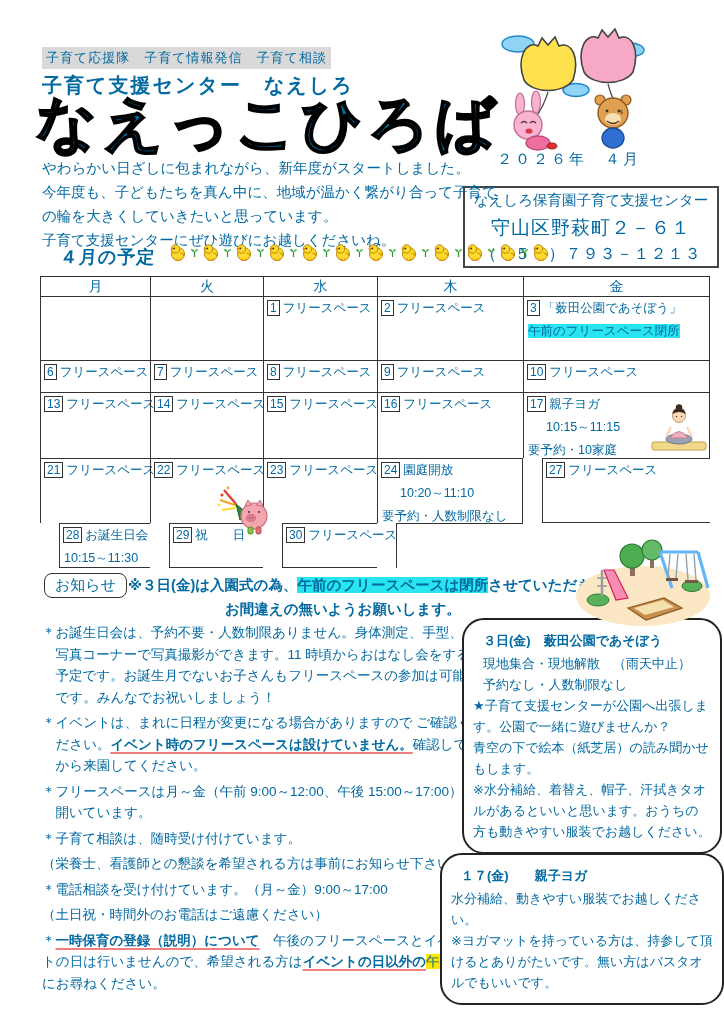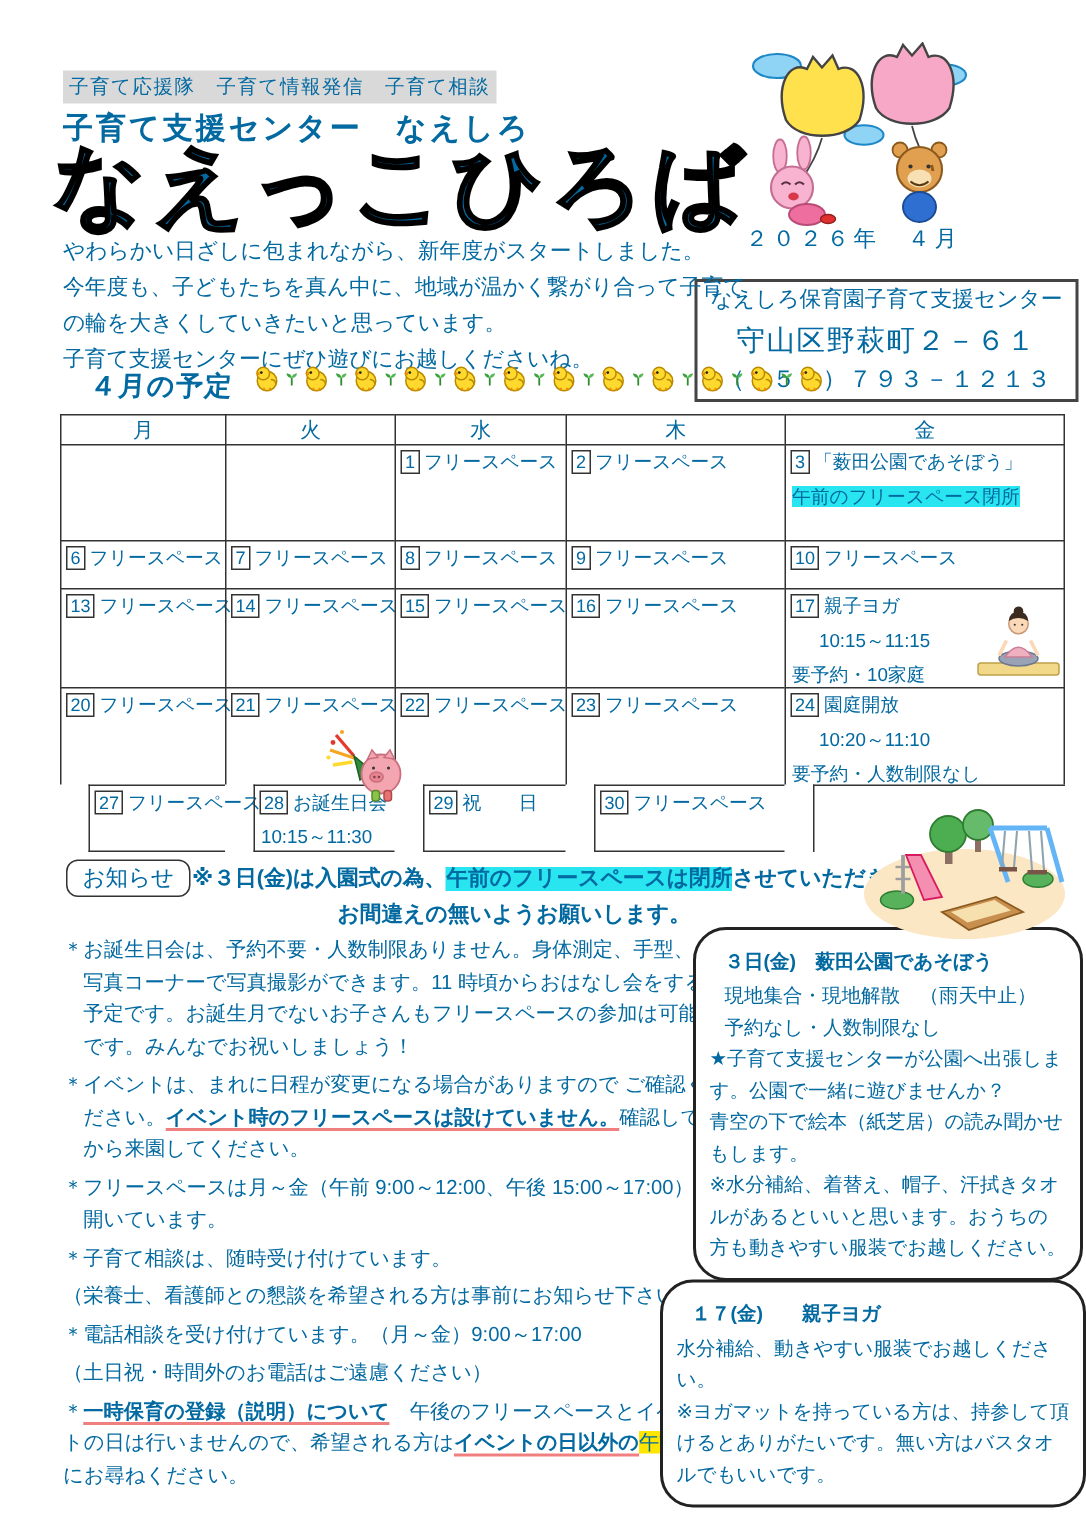--- a/index.html
+++ b/index.html
@@ -346,23 +346,20 @@
       </div>
       <div class="cal-cell">
         <div class="cell-head"><span class="day-box">16</span><span class="cell-title">フリースペース</span></div>
       </div>
       <div class="cal-cell col-last">
         <div class="cell-head"><span class="day-box">17</span><span class="cell-title">親子ヨガ</span></div>
         <div class="cell-line ind">10:15～11:15</div>
         <div class="cell-line bold">要予約・10家庭</div>
       </div>
       <div class="cal-cell">
-        <div class="cell-head"><span class="day-box">20</span><span class="cell-title">フリースペース</span></div>
-      </div>
-      <div class="cal-cell">
         <div class="cell-head"><span class="day-box">21</span><span class="cell-title">フリースペース</span></div>
       </div>
       <div class="cal-cell">
         <div class="cell-head"><span class="day-box">22</span><span class="cell-title">フリースペース</span></div>
       </div>
       <div class="cal-cell">
         <div class="cell-head"><span class="day-box">23</span><span class="cell-title">フリースペース</span></div>
       </div>
       <div class="cal-cell col-last">
         <div class="cell-head"><span class="day-box">24</span><span class="cell-title">園庭開放</span></div>

